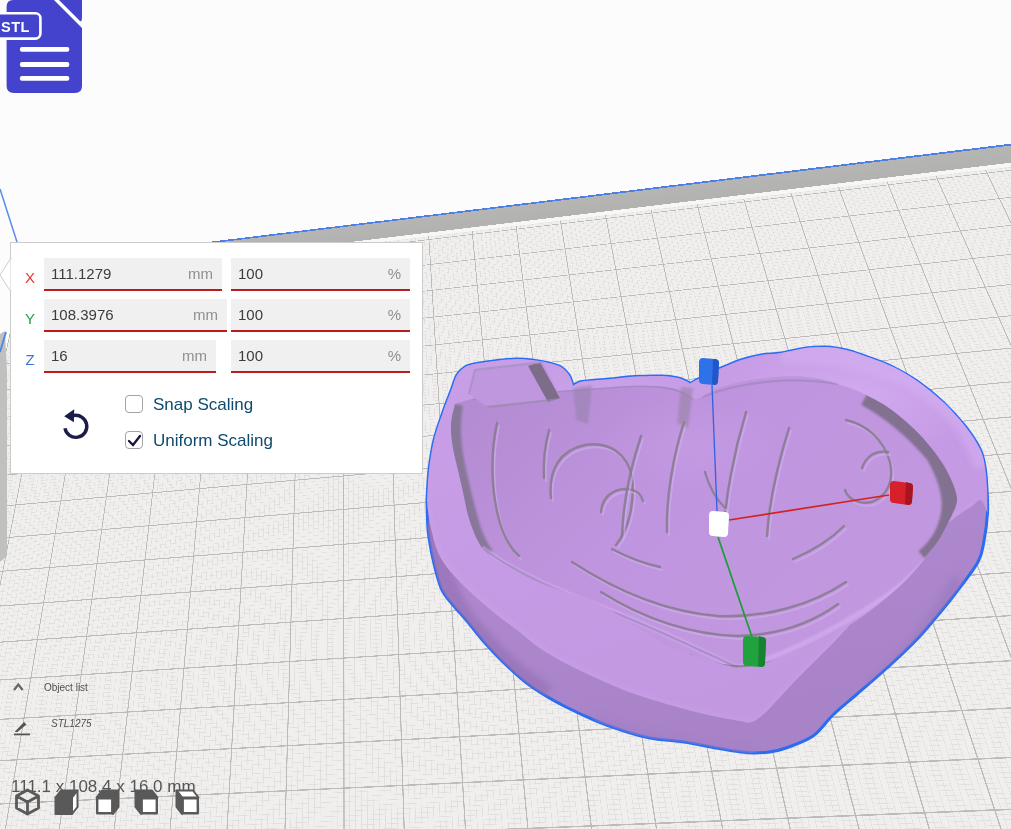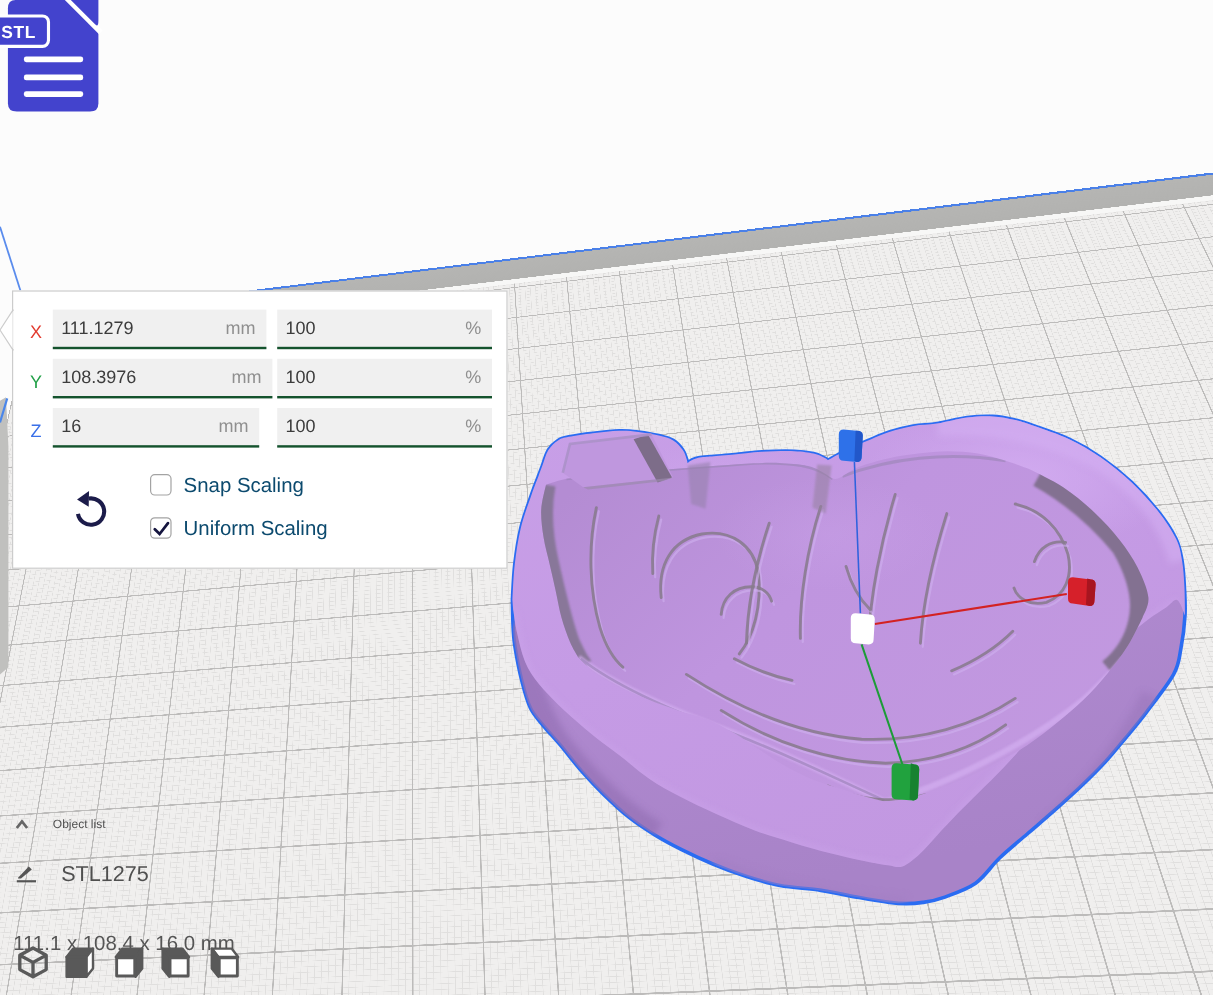--- a/index.html
+++ b/index.html
@@ -13,21 +13,21 @@
  linear-gradient(#f7f7f6,#f7f7f6),
  repeating-linear-gradient(to right,#bcbbba 0,#bcbbba 4px,transparent 4px,transparent 200px),
  repeating-linear-gradient(to bottom,#bcbbba 0,#bcbbba 6px,transparent 6px,transparent 200px),
  repeating-linear-gradient(to right,#e0dfde 0,#e0dfde 2px,transparent 2px,transparent 20px),
  repeating-linear-gradient(to bottom,#e0dfde 0,#e0dfde 2px,transparent 2px,transparent 20px);
 background-size:100% 14px,100% 132px,100% 30px,100% 100%,100% 100%,100% 100%,100% 100%;
 background-position:0 0,0 14px,0 146px,0 0,0 0,0 0,0 0;
 background-repeat:no-repeat,no-repeat,no-repeat,repeat,repeat,repeat,repeat;}
 #overlay,#heart{position:absolute;left:0;top:0;}
 .panel{position:absolute;left:10px;top:242px;width:411px;height:230px;background:#fff;border:1px solid #ccc;}
-.field{position:absolute;background:#f0f0f0;border-bottom:2px solid #14532d;height:31px;font-size:15px;color:#3c3c3c;}
+.field{position:absolute;background:#f0f0f0;border-bottom:2px solid #b91c1c;height:31px;font-size:15px;color:#3c3c3c;}
 .field .val{position:absolute;left:7px;top:7px;}
 .field .unit{position:absolute;right:9px;top:7px;color:#8f8f8f;}
 .axlab{position:absolute;width:34px;text-align:center;font-size:15px;top:7px;}
 .cbx{position:absolute;width:16px;height:16px;background:#fff;border:1.4px solid #a3a3a3;border-radius:4px;}
 .cblab{position:absolute;font-size:17px;color:#0c4a6e;}
 .olist{position:absolute;color:#4f4f4f;}
 </style></head>
 <body>
 <div id="scene">
     <div id="plate"></div>
@@ -208,21 +208,21 @@
 </svg>
 
 <svg width="30" height="30" style="position:absolute;left:12px;top:680px">
     <polyline points="2,10 6.3,4.5 10.6,10" fill="none" stroke="#666" stroke-width="2.3"></polyline>
   </svg>
 <div class="olist" style="left:44px;top:682px;font-size:10px;">Object list</div>
 <svg width="22" height="22" style="position:absolute;left:13px;top:716px">
     <polygon points="2,15.5 11,6 13.5,8.5 4.5,16 2,16" fill="#555"></polygon>
     <rect x="1" y="17.5" width="16" height="1.8" fill="#555"></rect>
   </svg>
-<div class="olist" style="left:51px;top:718px;font-size:18px;">STL1275</div>
+<div class="olist" style="left:51px;top:718px;font-size:10px;font-style:italic;">STL1275</div>
 <div class="olist" style="left:11px;top:777px;font-size:17px;color:#555">111.1 x 108.4 x 16.0 mm</div>
 
 <svg width="27" height="28" style="position:absolute;left:14px;top:788px" fill="none" stroke="#5a5a5a" stroke-width="2.8" stroke-linejoin="round">
  <path d="M 13.5,2 L 24.5,8 L 13.5,14 L 2.5,8 Z M 2.5,8 L 2.5,20 L 13.5,26 L 13.5,14 M 24.5,8 L 24.5,20 L 13.5,26"></path>
 </svg>
 <svg width="27" height="28" style="position:absolute;left:53px;top:788px" stroke-linejoin="round">
  <path d="M 2.5,9.5 L 8,2.5 L 24.5,2.5 L 19,9.5 Z" fill="#595959" stroke="#595959" stroke-width="2"></path>
  <path d="M 19,9.5 L 24.5,2.5 L 24.5,19 L 19,26 Z" fill="#fff" stroke="#595959" stroke-width="2"></path>
  <rect x="2.5" y="9.5" width="16.5" height="16.5" fill="#595959" stroke="#595959" stroke-width="2"></rect>
 </svg>

